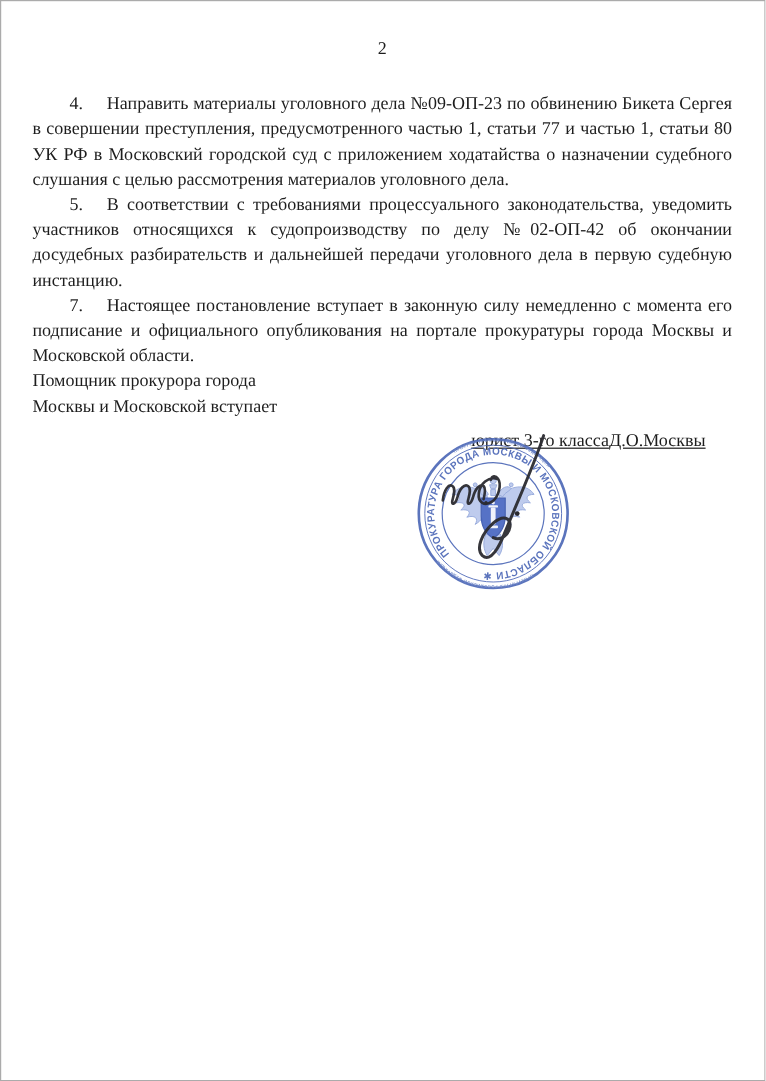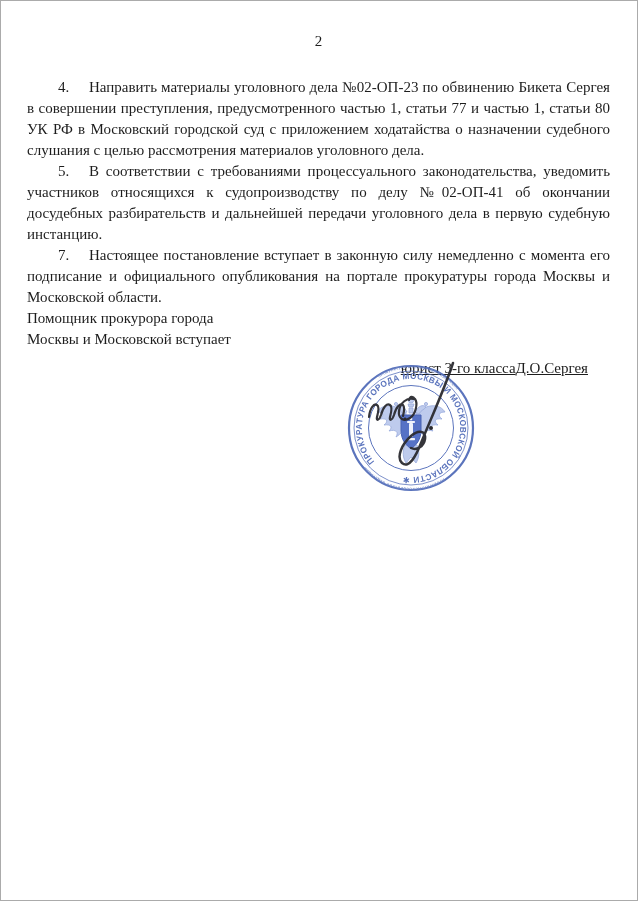--- a/index.html
+++ b/index.html
@@ -53,33 +53,33 @@
   }
 </style>
 </head>
 <body>
 
 <div class="page">
   <div class="content">
 
     <div class="page-number">2</div>
 
-    <p class="para"><span class="para-num">4.</span><span>Направить материалы уголовного дела №02-ОП-23 по обвинению Бикета Сергея в совершении преступления, предусмотренного частью 1, статьи 77 и частью 1, статьи 80 УК РФ в Московский городской суд с приложением ходатайства о назначении судебного слушания с целью рассмотрения материалов уголовного дела.</span></p>
+    <p class="para"><span class="para-num">4.</span><span>Направить материалы уголовного дела №09-ОП-23 по обвинению Бикета Сергея в совершении преступления, предусмотренного частью 1, статьи 77 и частью 1, статьи 80 УК РФ в Московский городской суд с приложением ходатайства о назначении судебного слушания с целью рассмотрения материалов уголовного дела.</span></p>
 
-    <p class="para"><span class="para-num">5.</span><span>В соответствии с требованиями процессуального законодательства, уведомить участников относящихся к судопроизводству по делу №02-ОП-41 об окончании досудебных разбирательств и дальнейшей передачи уголовного дела в первую судебную инстанцию.</span></p>
+    <p class="para"><span class="para-num">5.</span><span>В соответствии с требованиями процессуального законодательства, уведомить участников относящихся к судопроизводству по делу №02-ОП-42 об окончании досудебных разбирательств и дальнейшей передачи уголовного дела в первую судебную инстанцию.</span></p>
 
 
     <p class="para"><span class="para-num">7.</span><span>Настоящее постановление вступает в законную силу немедленно с момента его подписание и официального опубликования на портале прокуратуры города Москвы и Московской области.</span></p>
 
     <div class="sig">
       <p class="sig-line">Помощник прокурора города</p>
       <p class="sig-line">Москвы и Московской вступает</p>
       <div class="sig-row">
         <span>юрист 3-го класса</span>
-        <span class="sig-name">Д.О.Сергея</span>
+        <span class="sig-name">Д.О.Москвы</span>
       </div>
     </div>
   </div>
 
   <svg class="stamp-wrap" viewBox="0 0 130 130" aria-hidden="true">
     <defs>
       <path id="ring-path" d="M 30,100 A 49.5,49.5 0 0 1 100,30 A 49.5,49.5 0 0 1 30,100" fill="none"></path>
       <path id="micro-path" d="M 5.2,65 A 59.8,59.8 0 0 1 124.8,65 A 59.8,59.8 0 0 1 5.2,65" fill="none"></path>
     </defs>
 

